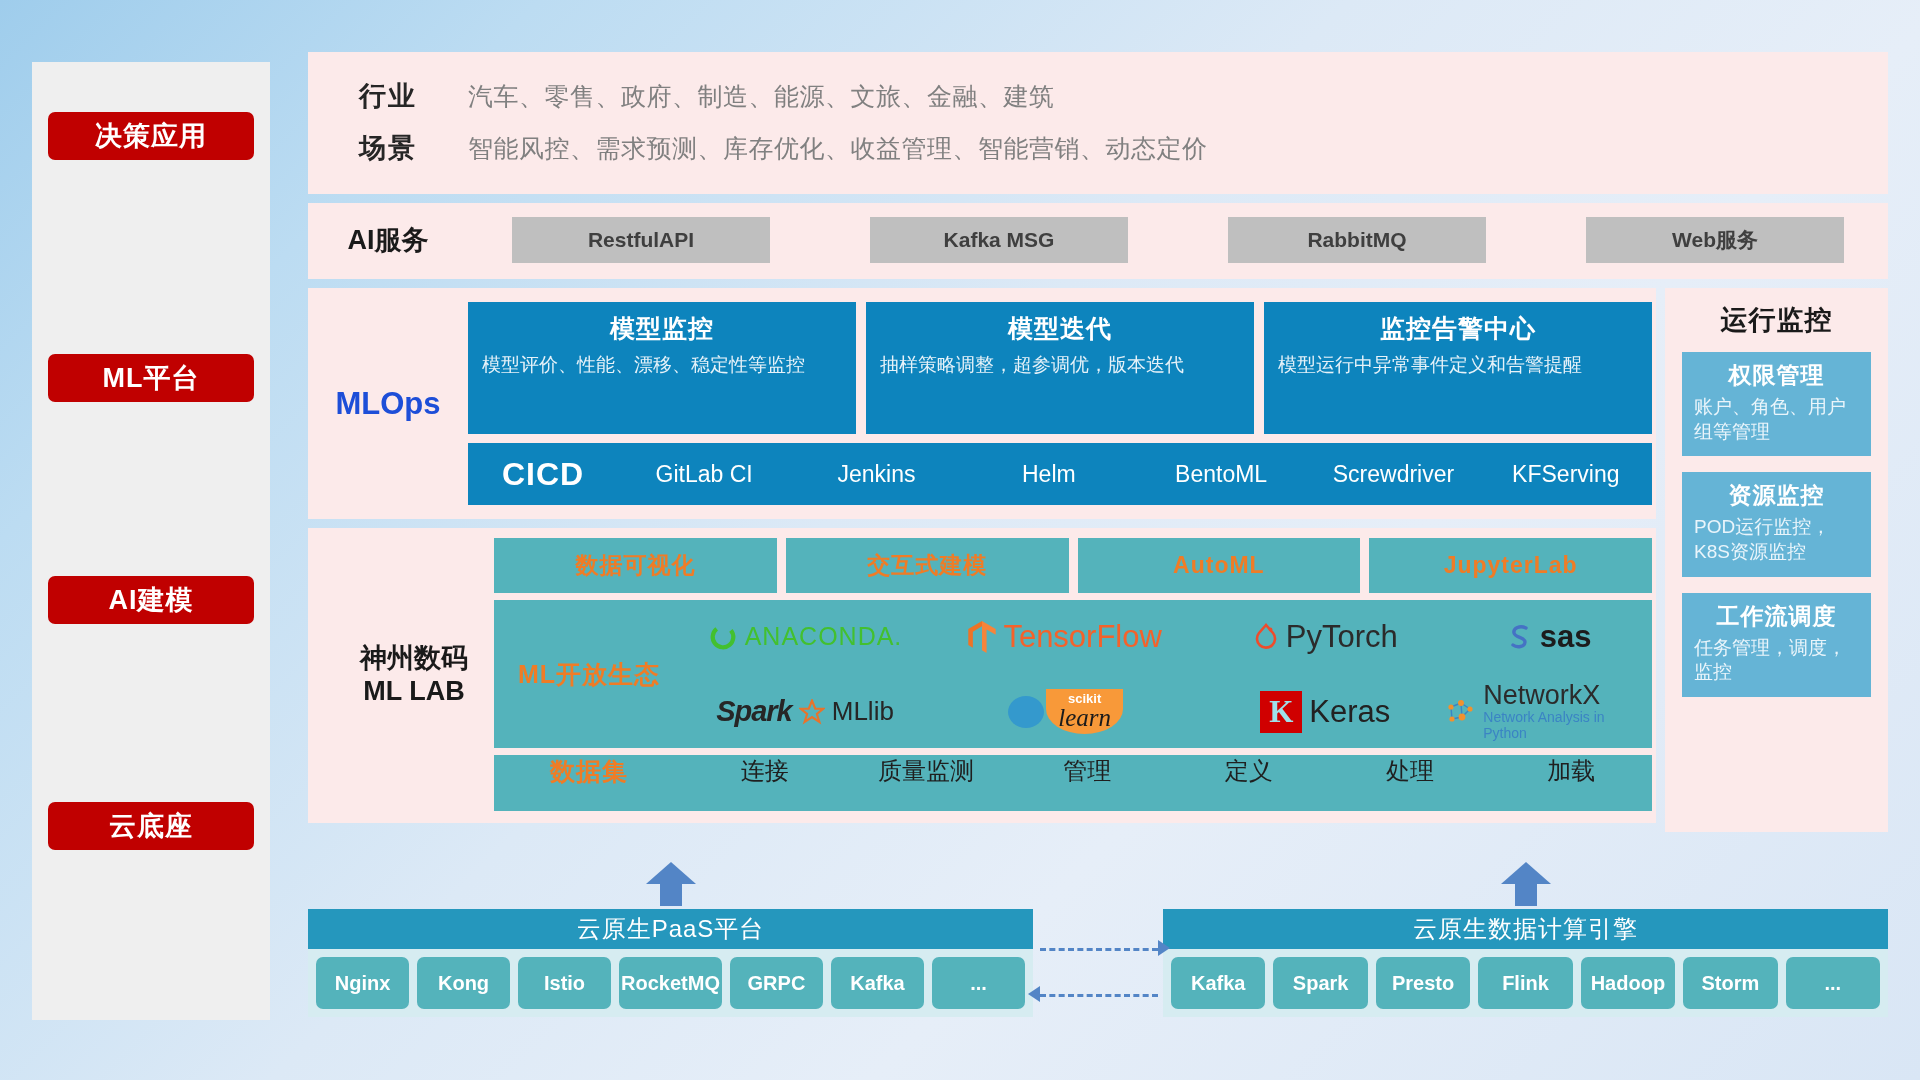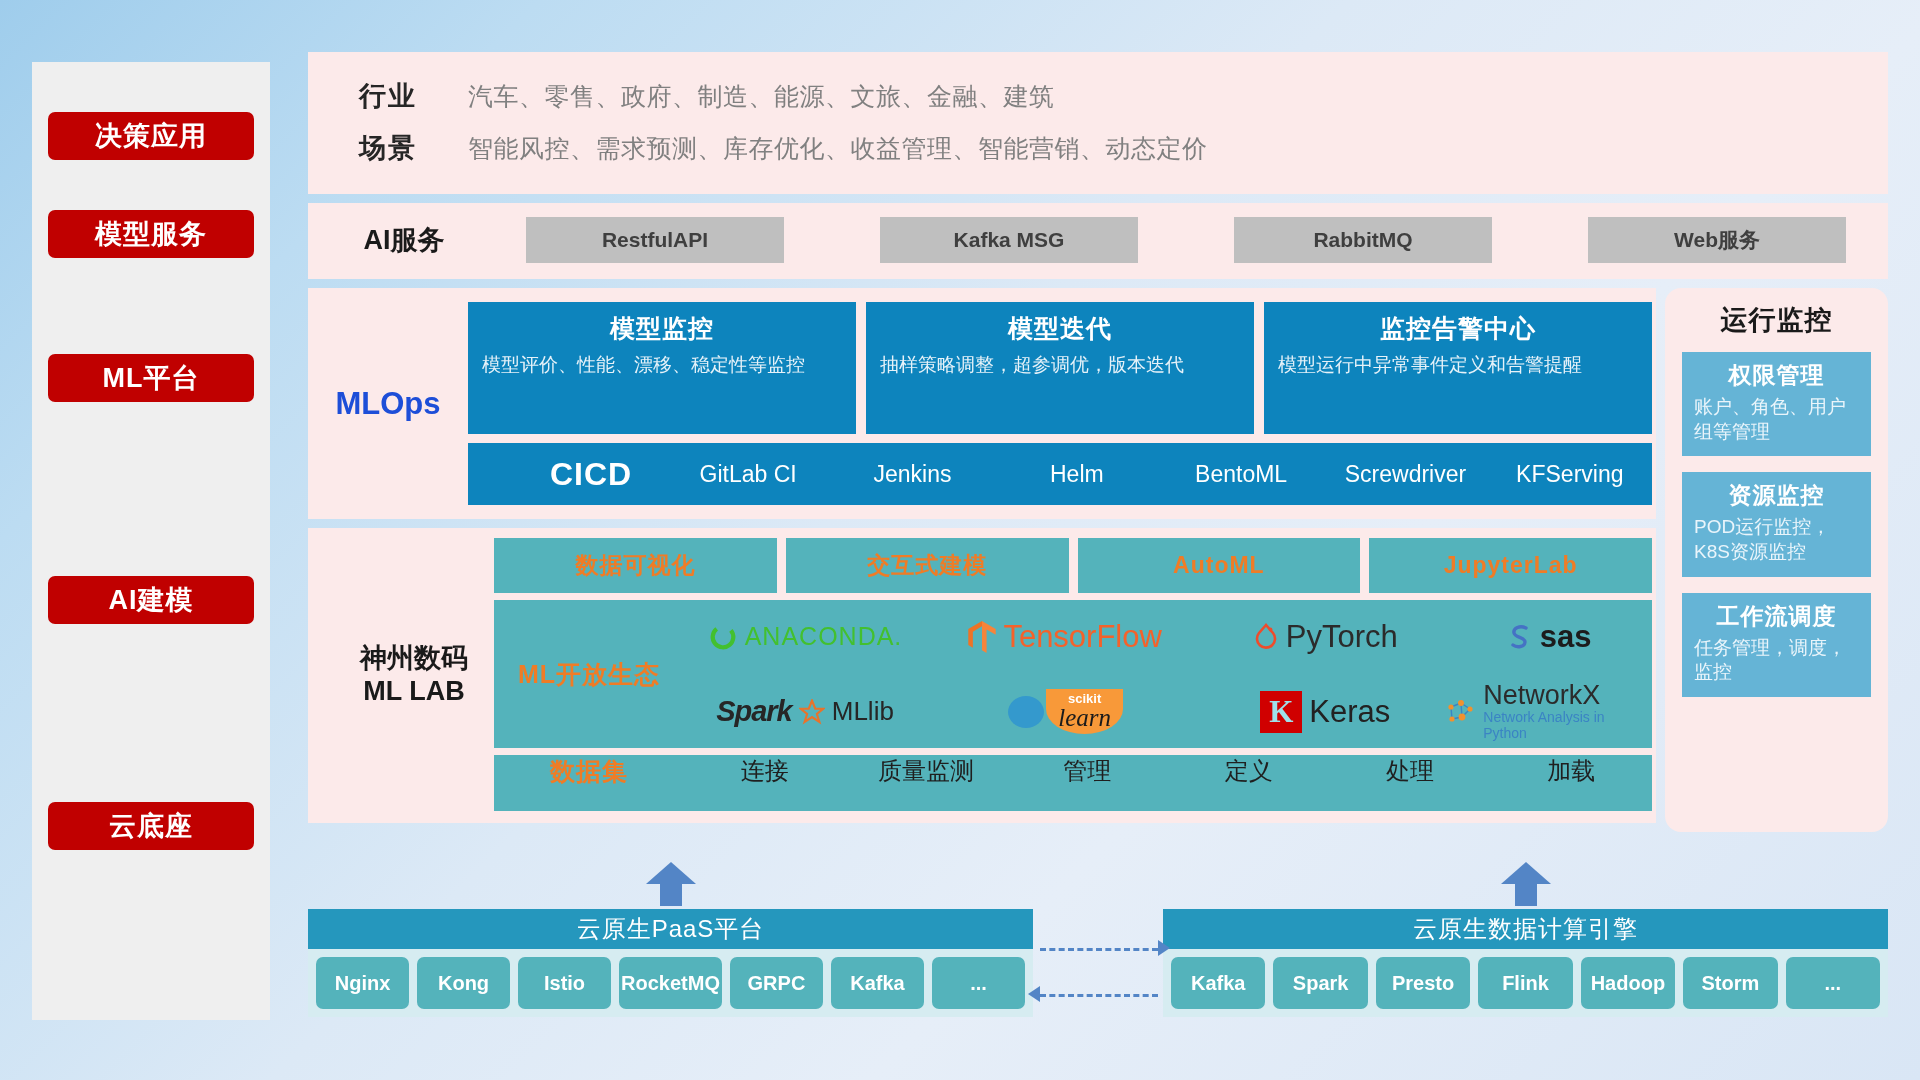--- a/index.html
+++ b/index.html
@@ -43,40 +43,40 @@
   #band-apps { padding: 18px 0 20px 0; }
   .kv-row { display: flex; align-items: center; height: 52px; }
   .kv-key {
     width: 160px; text-align: center;
     font-size: 27px; font-weight: bold; color: #262626;
     letter-spacing: 2px;
   }
   .kv-val { font-size: 25px; color: #808080; letter-spacing: .5px; }
 
   
-  #band-svc { padding: 14px 0 16px 16px; display: flex; align-items: center; }
+  #band-svc { padding: 14px 0 16px 0; display: flex; align-items: center; }
   #band-svc .sec-label {
     width: 160px; text-align: center;
     font-size: 27px; font-weight: bold; color: #1a1a1a;
   }
   .svc-track { flex: 1; display: flex; gap: 12px; }
   .svc-cell { flex: 1; display: flex; justify-content: center; }
   .svc-chip {
     width: 258px; height: 46px; background: #bfbfbf;
     color: #3f3f3f; font-size: 21px; font-weight: bold;
     display: flex; align-items: center; justify-content: center;
   }
 
   
   #mid-wrap { display: flex; gap: 9px; }
   #mid-left { width: 1348px; }
   #mid-right {
     width: 223px; background: #fceaea;
     padding: 14px 17px 16px 17px;
-    display: flex; flex-direction: column; border-radius: 16px;
+    display: flex; flex-direction: column;
   }
 
   #band-mlops { display: flex; align-items: stretch; padding: 14px 0 14px 0; }
   #band-mlops .sec-label {
     width: 160px; display: flex; align-items: center; justify-content: center;
     font-size: 31px; font-weight: bold; color: #1d4ed8;
   }
   .mlops-col { flex: 1; display: flex; flex-direction: column; gap: 9px; padding-right: 4px;}
   .mlops-top { display: flex; gap: 10px; }
   .ops-card {
@@ -85,21 +85,20 @@
   }
   .ops-title {
     text-align: center; color: #fff; font-size: 25px; font-weight: bold;
     margin-bottom: 7px; letter-spacing: 1px;
   }
   .ops-desc { color: #e6f2f9; font-size: 19px; line-height: 1.32; }
 
   .cicd-bar {
     background: #0d84bd; height: 62px; display: flex; align-items: center;
     overflow: hidden;
-    padding-left: 48px;
   }
   .cicd-head {
     width: 150px; text-align: center; color: #fff;
     font-size: 32px; font-weight: bold; letter-spacing: 1px;
     flex: none;
   }
   .cicd-item {
     flex: 1; color: #fff; font-size: 23px;
     text-align: center; line-height: 1.15;
     padding: 0 2px;
@@ -197,23 +196,20 @@
     position: absolute; width: 0; height: 0;
     border-top: 8px solid transparent; border-bottom: 8px solid transparent;
   }
 </style>
 </head>
 <body>
 
 <div id="left-rail">
   <div class="rail-chip" style="top:50px">
       <span>决策应用</span>
-    </div>
-  <div class="rail-chip" style="top:148px">
-      <span>模型服务</span>
     </div>
   <div class="rail-chip" style="top:292px">
       <span>ML平台</span>
     </div>
   <div class="rail-chip" style="top:514px">
       <span>AI建模</span>
     </div>
   <div class="rail-chip" style="top:740px">
       <span>云底座</span>
     </div>

